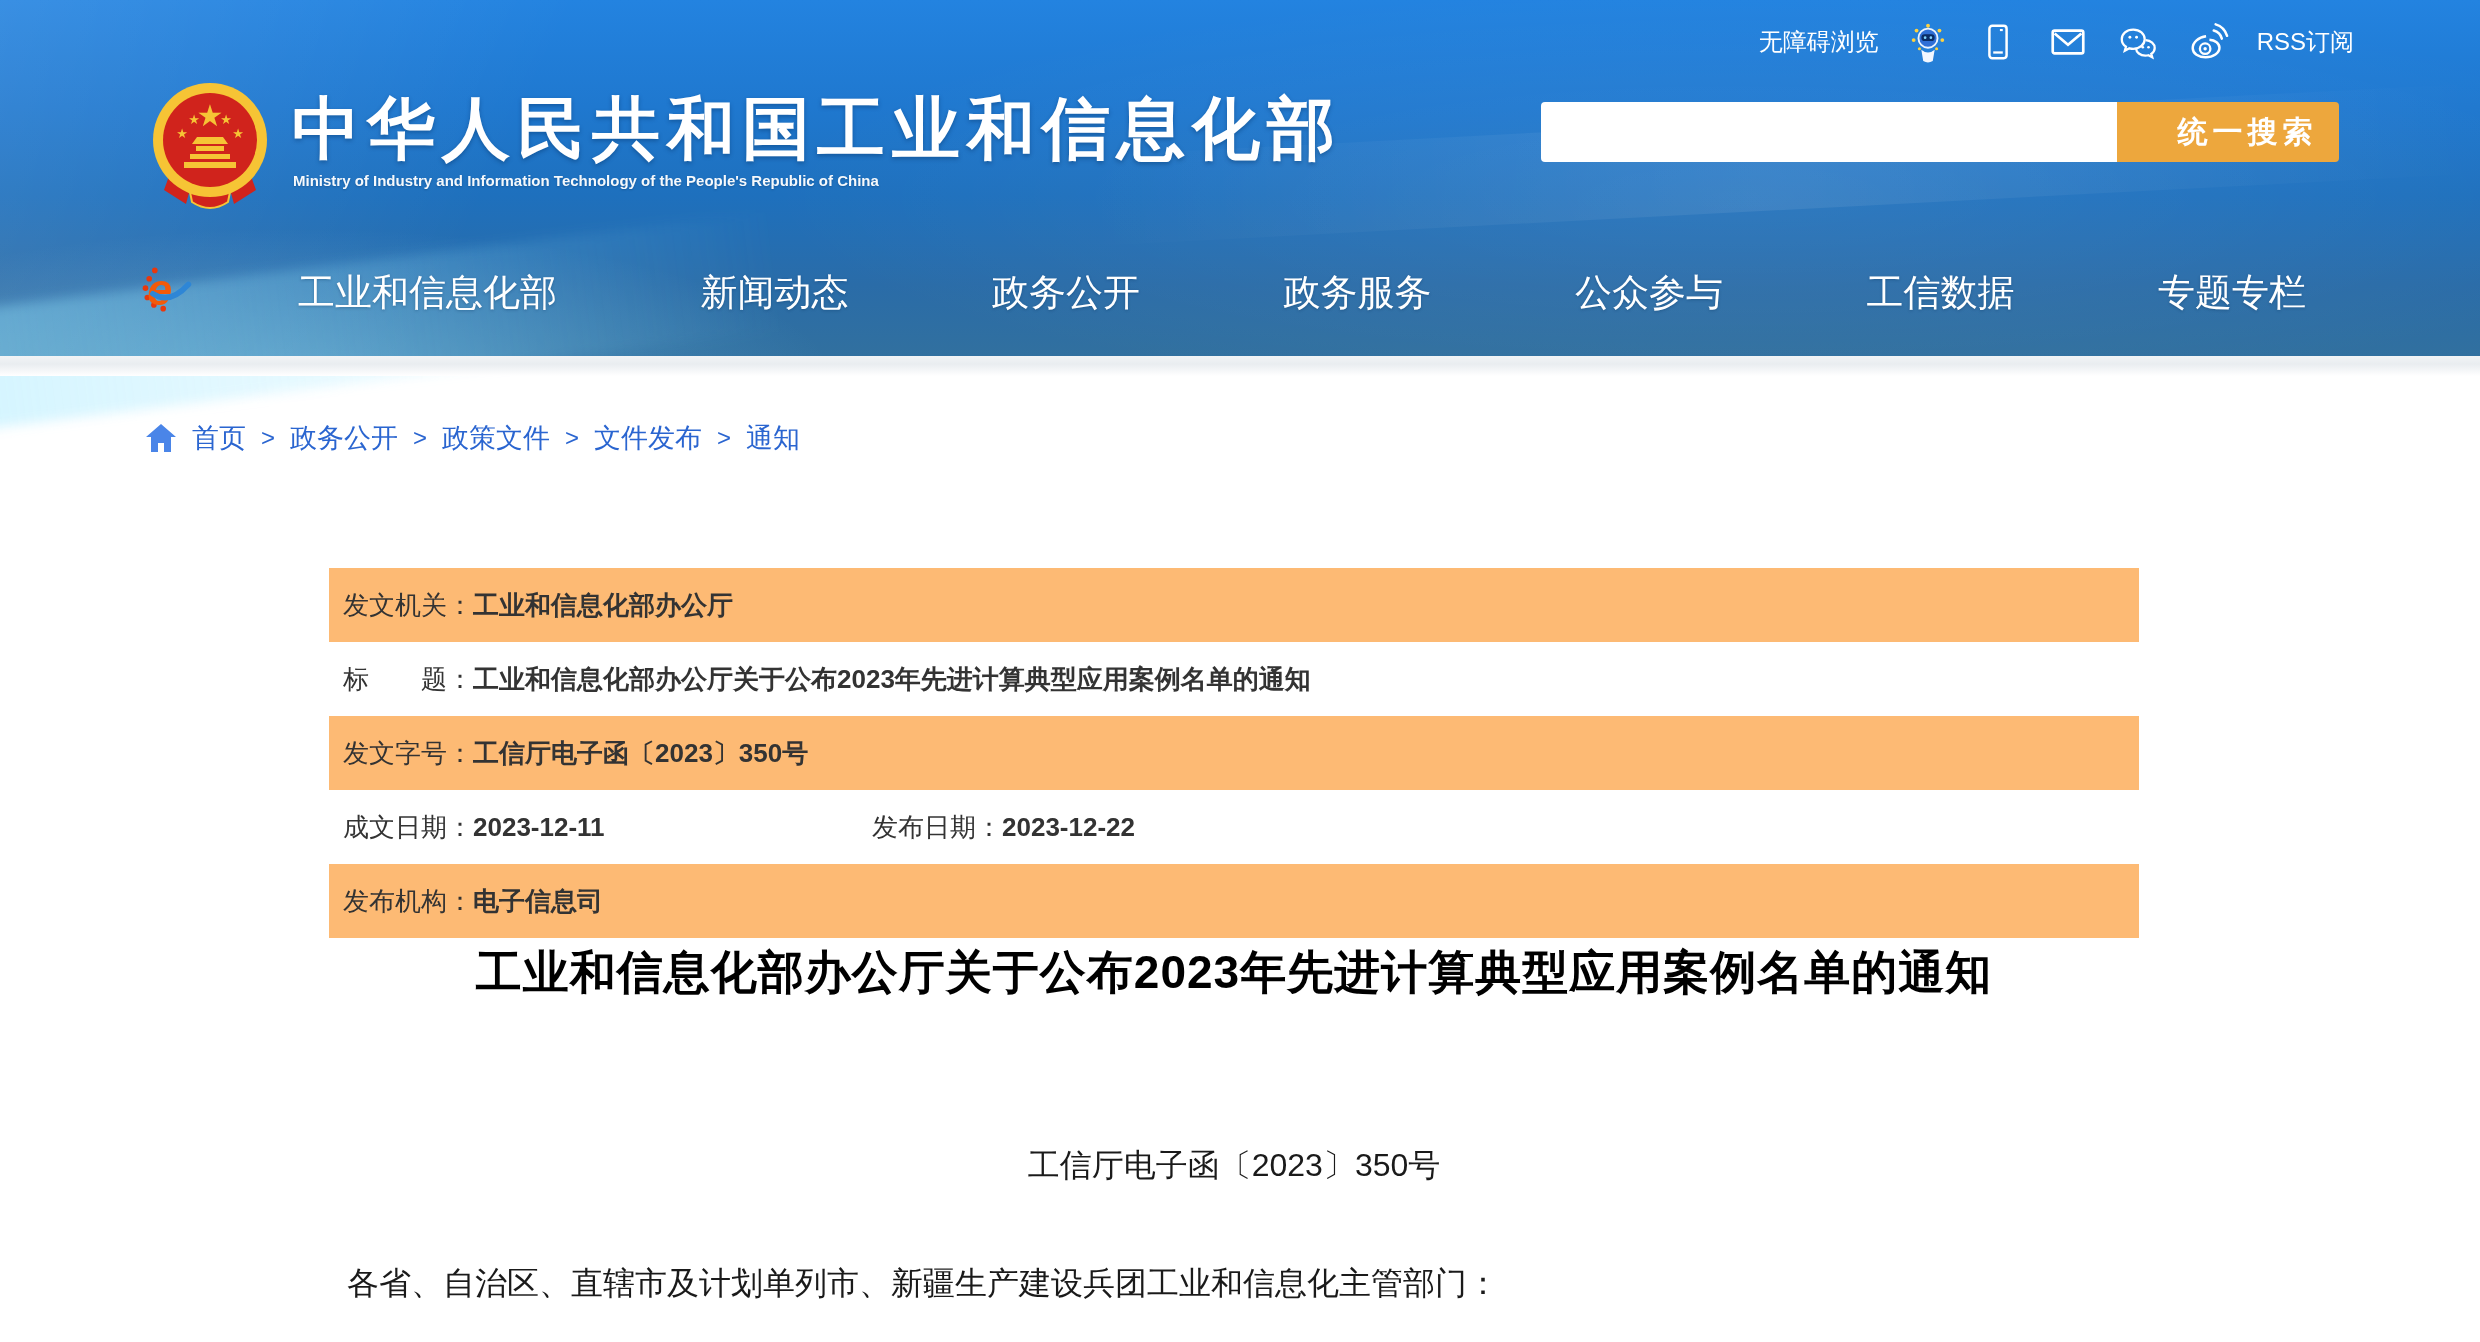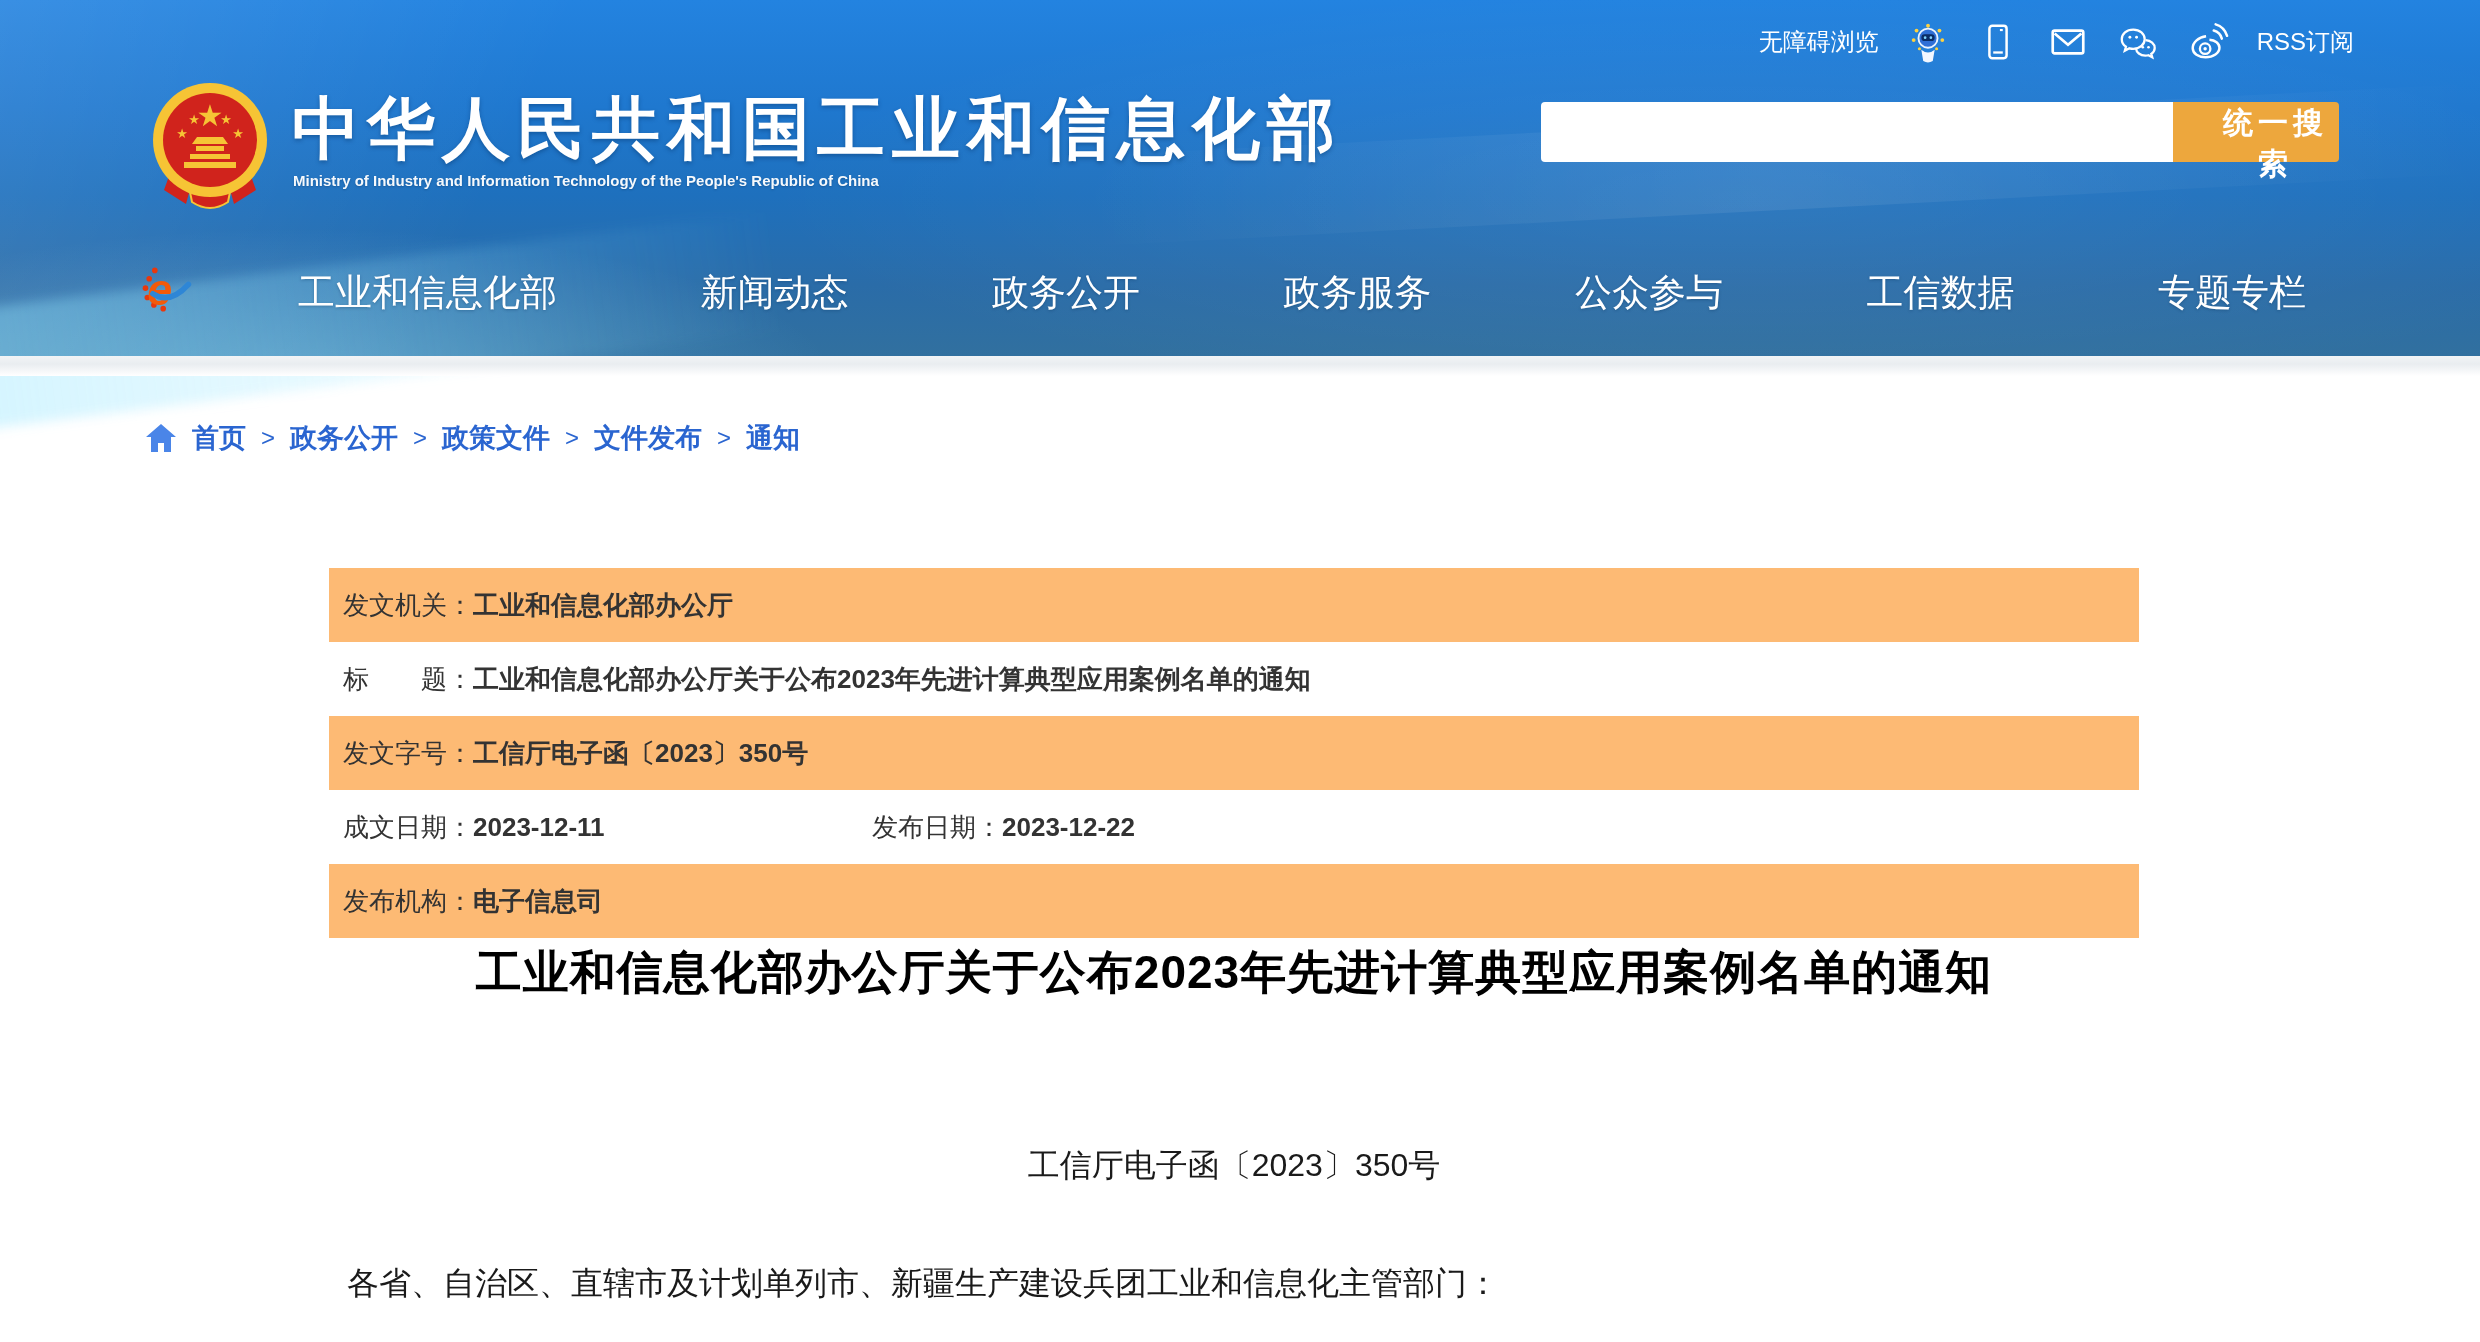--- a/index.html
+++ b/index.html
@@ -32,41 +32,41 @@
   .emblem{width:120px;height:132px;display:block;}
   .site-title{position:absolute;left:292px;top:84px;color:#fff;font-size:68px;font-weight:bold;
       letter-spacing:7px;white-space:nowrap;z-index:5;text-shadow:0 2px 4px rgba(0,45,95,.4);}
   .site-subtitle{position:absolute;left:293px;top:172px;color:rgba(255,255,255,.96);font-size:15px;
       font-weight:bold;white-space:nowrap;z-index:5;text-shadow:0 1px 2px rgba(0,45,95,.35);}
 
   
   .search-box{position:absolute;left:1541px;top:102px;width:798px;height:60px;display:flex;z-index:5;}
   .search-input{flex:1;border:none;outline:none;background:#fff;border-radius:4px 0 0 4px;
       font-size:26px;padding:0 18px;color:#333;}
-  .search-btn{width:166px;height:60px;border:none;background:#eda73d;color:#fff;font-size:30px;
+  .search-btn{width:222px;height:60px;border:none;background:#eda73d;color:#fff;font-size:30px;
       font-weight:bold;letter-spacing:5px;border-radius:0 4px 4px 0;cursor:pointer;
       font-family:"Liberation Sans","DejaVu Sans",sans-serif;padding-left:45px;}
   .quick-links{position:absolute;left:1541px;top:178px;display:flex;gap:38px;color:#fff;
       font-size:27px;z-index:5;}
   .quick-links span{cursor:pointer;white-space:nowrap;}
 
   
   .nav-logo{position:absolute;left:138px;top:262px;width:56px;height:56px;z-index:5;}
   .nav{position:absolute;left:298px;top:268px;width:2008px;display:flex;justify-content:space-between;
       color:#fff;font-size:37px;z-index:5;}
   .nav span{cursor:pointer;white-space:nowrap;text-shadow:0 1px 3px rgba(0,40,80,.3);}
 
   
   .header-divider{position:absolute;left:0;top:356px;width:2480px;height:20px;
       background:linear-gradient(180deg,#f2f4f6 0%,#e9edf0 40%,#ffffff 100%);}
 
   
   .breadcrumb{position:absolute;left:145px;top:420px;display:flex;align-items:center;gap:15px;
       font-size:27px;color:#2a65d0;}
-  .breadcrumb .bc-link{cursor:pointer;white-space:nowrap;font-weight:bold;}
+  .breadcrumb .bc-link{cursor:pointer;white-space:nowrap;}
   .breadcrumb .sep{color:#2a65d0;font-size:24px;}
   .home-icon{width:32px;height:30px;display:block;cursor:pointer;}
 
   
   .meta-table{position:absolute;left:329px;top:568px;width:1810px;font-size:26px;color:#333;}
   .meta-row{height:74px;display:flex;align-items:center;padding-left:14px;position:relative;
       box-sizing:border-box;}
   .meta-row.gray{background:#fdba74;}
   .meta-label{white-space:pre;}
   .meta-value{white-space:pre;font-weight:bold;}

